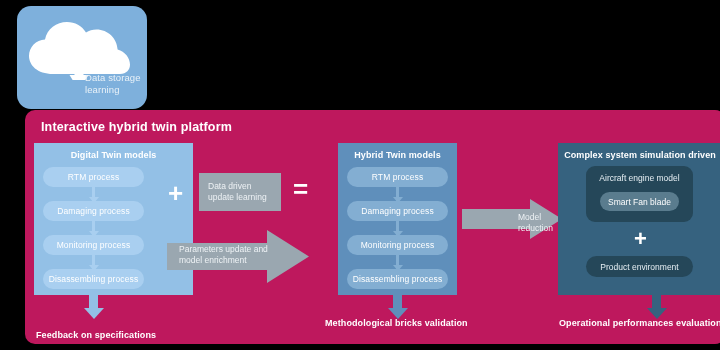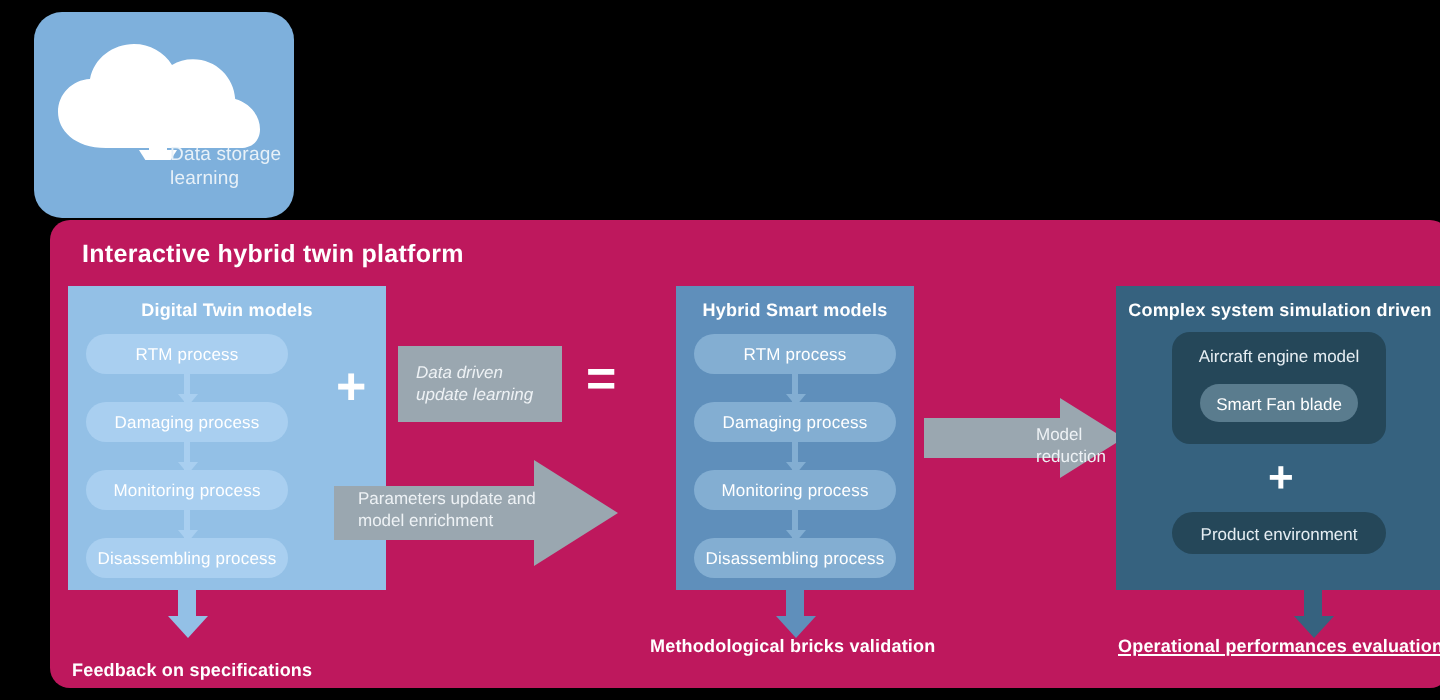--- a/index.html
+++ b/index.html
@@ -157,21 +157,21 @@
     position: absolute;
     top: 208px;
     color: #ffffff;
     font-size: 9px;
     font-weight: bold;
     letter-spacing: 0.1px;
     white-space: nowrap;
   }
   .caption.c-digital { left: 11px; margin-top: 12px; }
   .caption.c-hybrid  { left: 300px; }
-  .caption.c-tools   { left: 534px; text-decoration: underline; }
+  .caption.c-tools   { left: 534px; }
 
   
   .op {
     position: absolute;
     color: #ffffff;
     font-weight: bold;
     line-height: 1;
   }
   .op-plus  { left: 143px; top: 70px; font-size: 26px; }
   .op-equal { left: 268px; top: 66px; font-size: 26px; }
@@ -184,21 +184,20 @@
     background: #9aa7b0;
     display: flex;
     align-items: center;
     padding-left: 9px;
     box-sizing: border-box;
   }
   .gray-box span {
     color: #eef2f5;
     font-size: 8.5px;
     line-height: 11px;
-    font-style: italic;
   }
 
   .gray-arrow {
     position: absolute;
     left: 142px; top: 120px;
     width: 142px; height: 53px;
   }
   .gray-arrow .txt {
     position: absolute;
     left: 12px; top: 14px;
@@ -354,21 +353,21 @@
       <svg width="142" height="53" viewBox="0 0 142 53">
         <polygon fill="#9aa7b0" points="0,13 100,13 100,0 142,26.5 100,53 100,40 0,40"></polygon>
       </svg>
       <div class="txt">
         <div>Parameters update and</div>
         <div>model enrichment</div>
       </div>
     </div>
 
     <div class="col-panel hybrid">
-      <div class="col-title">Hybrid Smart models</div>
+      <div class="col-title">Hybrid Twin models</div>
 
       <div class="pill p0">RTM process</div>
       <div class="conn c0">
           <div class="conn-head"></div>
         </div>
 
       <div class="pill p1">Damaging process</div>
       <div class="conn c1">
           <div class="conn-head"></div>
         </div>

